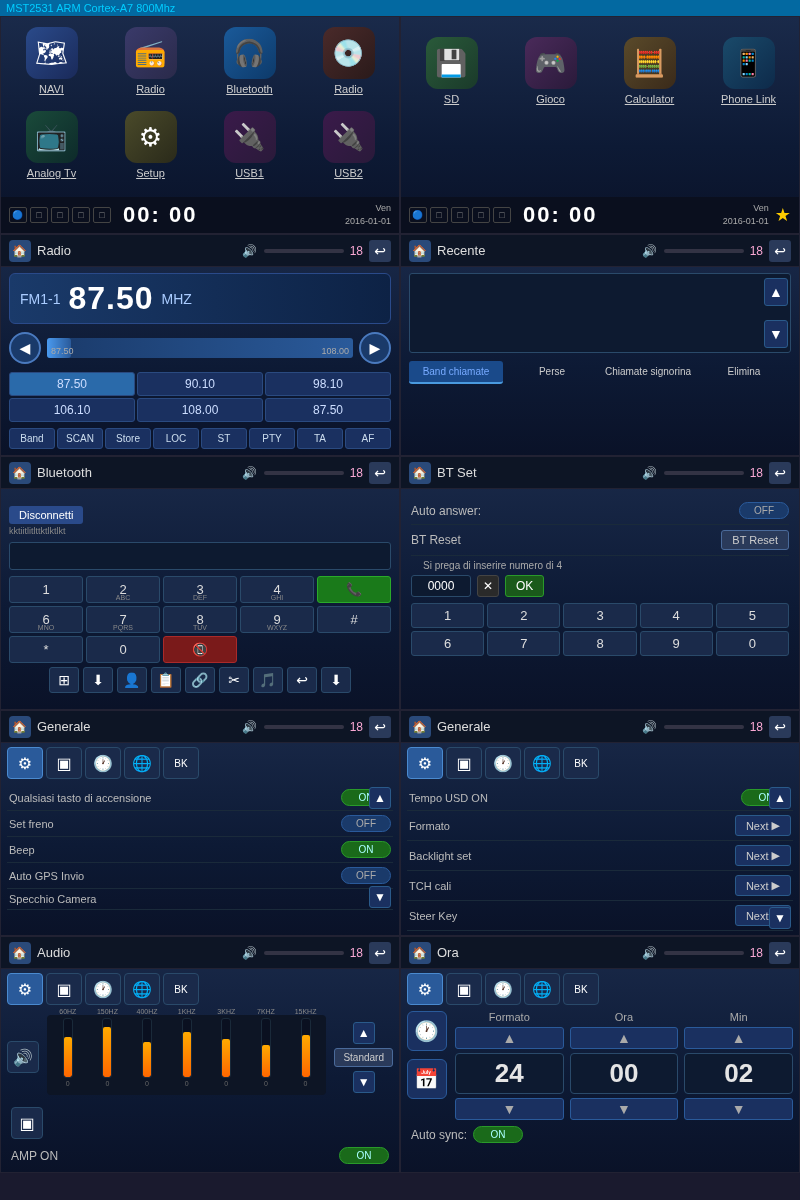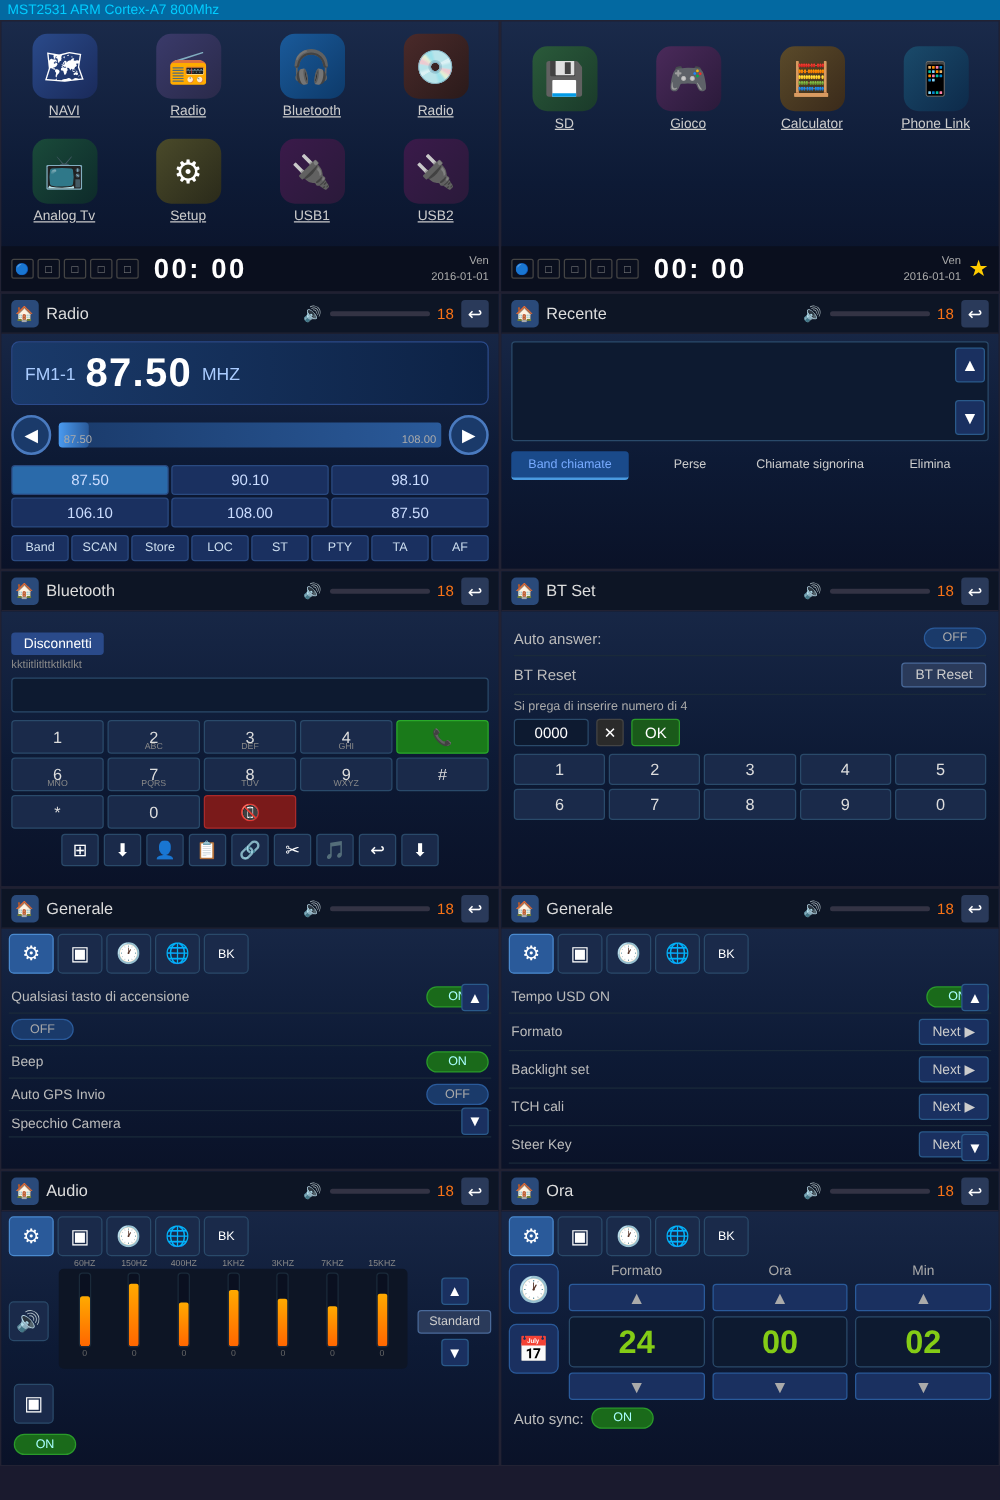--- a/index.html
+++ b/index.html
@@ -134,21 +134,21 @@
       background: #2a3a5a;
       border-radius: 3px;
       display: flex;
       align-items: center;
       justify-content: center;
       font-size: 14px;
       cursor: pointer;
     }
     .num-badge {
       font-size: 12px;
-      color: #f97316;
+      color: #f9a8d4;
     }
     
     .radio-panel { padding: 6px 8px; }
     .fm-display {
       background: linear-gradient(90deg, #1a3a6a, #0d2245);
       border: 1px solid #2a4a8a;
       border-radius: 6px;
       padding: 6px 10px;
       display: flex;
       align-items: center;
@@ -356,20 +356,21 @@
       border: 1px solid #4a6a9a;
       border-radius: 3px;
       padding: 3px 10px;
       font-size: 11px;
       color: #ccc;
       cursor: pointer;
     }
     .pin-row {
       display: flex; align-items: center; gap: 6px;
       padding: 4px 0;
+      margin-left: 12px;
     }
     .pin-hint { font-size: 10px; color: #aaa; flex: 1; }
     .pin-input {
       background: #0d1a30;
       border: 1px solid #2a4a6a;
       border-radius: 3px;
       padding: 3px 6px;
       font-size: 12px;
       color: #fff;
       width: 60px;
@@ -546,21 +547,21 @@
       display: flex; align-items: center; justify-content: center;
       font-size: 14px; cursor: pointer; color: #aaa;
     }
     .time-value {
       background: #0d1a30;
       border: 1px solid #2a4a6a;
       border-radius: 4px;
       text-align: center;
       font-size: 26px;
       font-weight: bold;
-      color: #84cc16;
+      color: #e5e5e5;
       padding: 4px 0;
       width: 100%;
     }
     .time-dn-btn {
       background: #1a3060;
       border: 1px solid #2a5a9a;
       border-radius: 3px;
       width: 100%; height: 22px;
       display: flex; align-items: center; justify-content: center;
       font-size: 14px; cursor: pointer; color: #aaa;
@@ -859,20 +860,21 @@
         <div class="gen-tab">🕐</div>
         <div class="gen-tab">🌐</div>
         <div class="gen-tab" style="font-size:10px;">BK</div>
       </div>
       <div class="scroll-panel">
         <div class="gen-setting-row">
           <span class="gen-setting-label">Qualsiasi tasto di accensione</span>
           <div class="toggle-on">ON</div>
         </div>
         <div class="gen-setting-row">
+          <span class="gen-setting-label">Set freno</span>
           <div class="toggle-off">OFF</div>
         </div>
         <div class="gen-setting-row">
           <span class="gen-setting-label">Beep</span>
           <div class="toggle-on">ON</div>
         </div>
         <div class="gen-setting-row">
           <span class="gen-setting-label">Auto GPS Invio</span>
           <div class="toggle-off">OFF</div>
         </div>
@@ -1021,20 +1023,21 @@
         <div style="display:flex;flex-direction:column;gap:4px;align-items:center;justify-content:center;">
           <div class="arrow-btn">▲</div>
           <div class="standard-btn">Standard</div>
           <div class="arrow-btn">▼</div>
         </div>
       </div>
       <div style="display:flex;align-items:center;gap:8px;padding:4px;">
         <div style="width:32px;height:32px;background:#1a2a4a;border:1px solid #2a4a6a;border-radius:4px;display:flex;align-items:center;justify-content:center;font-size:16px;cursor:pointer;">▣</div>
       </div>
       <div class="amp-row">
+        <span class="amp-label">AMP ON</span>
         <div class="toggle-on">ON</div>
       </div>
     </div>
   </div>
 
   <div class="panel">
     <div class="section-header">
       <div class="home-icon">🏠</div>
       <span class="section-title">Ora</span>
       <span class="volume-icon">🔊</span>

